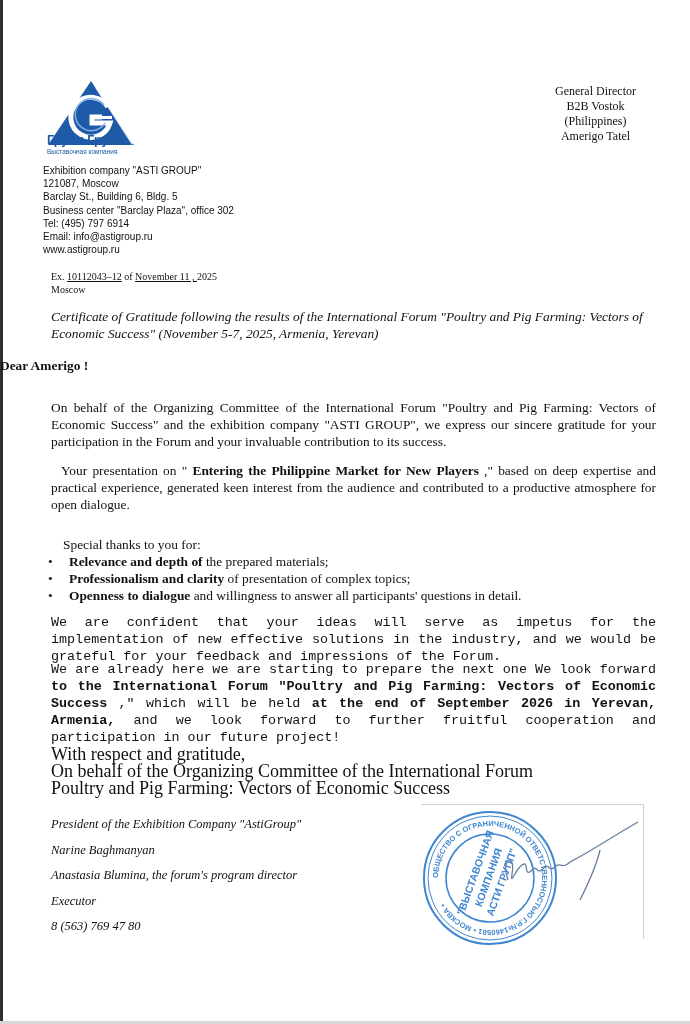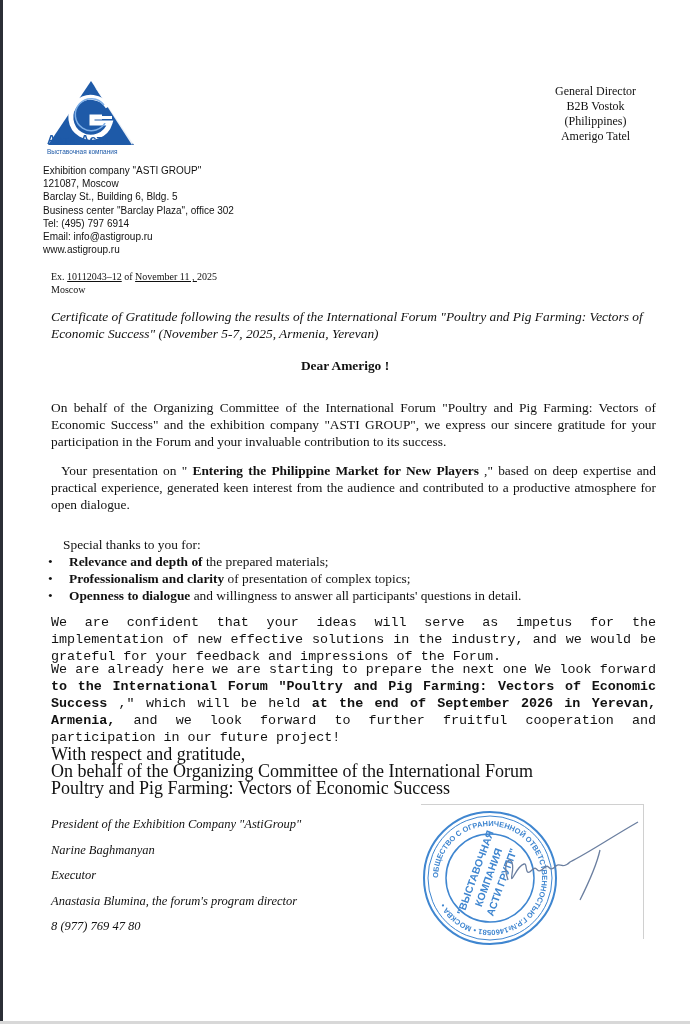--- a/index.html
+++ b/index.html
@@ -17,21 +17,21 @@
 
   .address { position: absolute; left: 43px; top: 164px; font-family: "Liberation Sans", sans-serif; font-size: 10px; line-height: 13.2px; }
   .address div { white-space: nowrap; }
 
   .recipient { position: absolute; right: 54px; top: 84px; text-align: center; font-size: 12px; line-height: 15px; }
 
   .ref { position: absolute; left: 51px; top: 270px; font-size: 10px; line-height: 13px; }
   .ref .u { text-decoration: underline; }
 
   .subject { position: absolute; left: 51px; top: 308px; width: 600px; font-style: italic; font-size: 13.4px; line-height: 17px; }
-  .greeting { position: absolute; left: 0; width: 690px; top: 358px; text-align: center; font-weight: bold; font-size: 13.4px; }
+  .greeting { position: absolute; left: 0; width: 690px; top: 358px; font-weight: bold; font-size: 13.4px; }
 
   .para { position: absolute; left: 51px; width: 605px; font-size: 13.4px; line-height: 17px; text-align: justify; }
   .p1 { top: 399px; }
   .p2 { top: 462px; }
   .p-thanks { top: 536px; margin-left: 12px; }
   .bullets { position: absolute; left: 46px; top: 553px; font-size: 13.4px; line-height: 17px; }
   .bullets .item { position: relative; padding-left: 23px; white-space: nowrap; }
   .bullets .dot { position: absolute; left: 2px; top: 0; }
   .p4 { top: 614px; font-family: Liberation Mono, monospace; }
   .p5 { top: 661px; font-family: Liberation Mono, monospace; }
@@ -50,21 +50,21 @@
 
 <svg class="logo" viewBox="0 0 94 70">
   <polygon points="47,2 90,66 4,66" fill="#1e5aa8"></polygon>
   <polygon points="50,6 90,62 88,66 52,10" fill="#ffffff" opacity="0.9"></polygon>
   <path d="M64,28 A20,20 0 1,0 66,44 L48,44 L48,38 L58,38" fill="none" stroke="#ffffff" stroke-width="5"></path>
   <path d="M60,26 A16,16 0 1,0 62,42" fill="none" stroke="#7fb0e8" stroke-width="1.5"></path>
   <rect x="46" y="37" width="22" height="3" fill="#ffffff"></rect>
   <rect x="50" y="42" width="18" height="2" fill="#ffffff"></rect>
 </svg>
 <div class="logo-text">
-  <div class="logo-title">Асти Асти</div>
+  <div class="logo-title">Групп Групп</div>
   <div class="logo-sub">Выставочная компания</div>
 </div>
 
 <div class="address">
   <div>Exhibition company "ASTI GROUP"</div>
   <div>121087, Moscow</div>
   <div>Barclay St., Building 6, Bldg. 5</div>
   <div>Business center "Barclay Plaza", office 302</div>
   <div>Tel: (495) 797 6914</div>
   <div>Email: info@astigroup.ru</div>
@@ -105,23 +105,23 @@
 
 <div class="closing">
   <div>With respect and gratitude,</div>
   <div>On behalf of the Organizing Committee of the International Forum</div>
   <div>Poultry and Pig Farming: Vectors of Economic Success</div>
 </div>
 
 <div class="sign">
   <div>President of the Exhibition Company "AstiGroup"</div>
   <div>Narine Baghmanyan</div>
+  <div>Anastasia Blumina, the forum's program director</div>
   <div>Executor</div>
-  <div>Anastasia Blumina, the forum's program director</div>
-  <div>8 (977) 769 47 80</div>
+  <div>8 (563) 769 47 80</div>
 </div>
 
 <div class="stamp-frame"></div>
 <svg class="stamp" viewBox="0 0 230 140">
   <defs>
     <path id="ringPath" d="M70,70 m-52,0 a52,52 0 1,1 104,0 a52,52 0 1,1 -104,0"></path>
   </defs>
   <g fill="none" stroke="#3f86d0">
     <circle cx="70" cy="70" r="66" stroke-width="2"></circle>
     <circle cx="70" cy="70" r="62" stroke-width="1"></circle>

